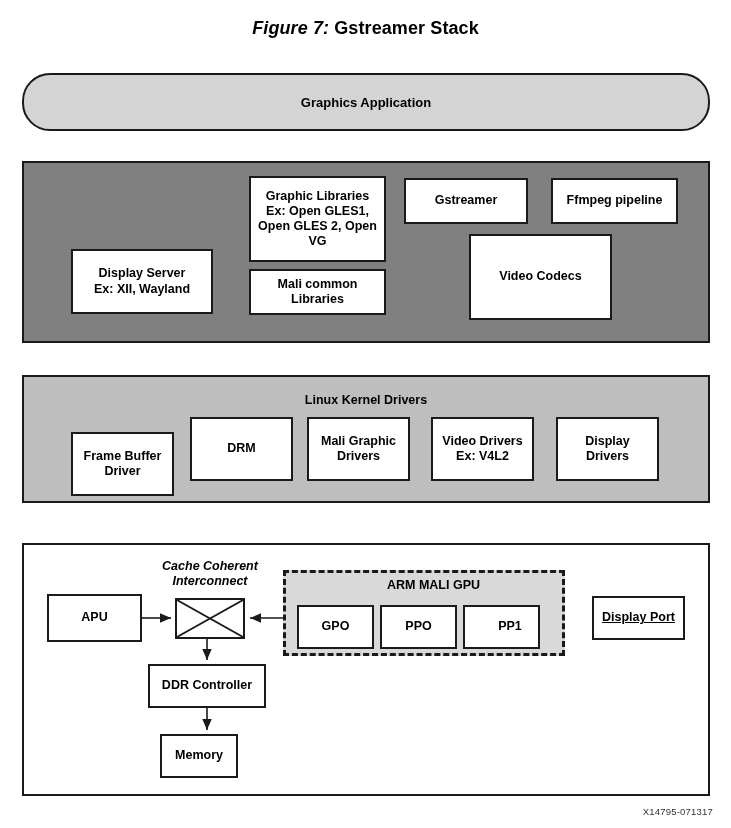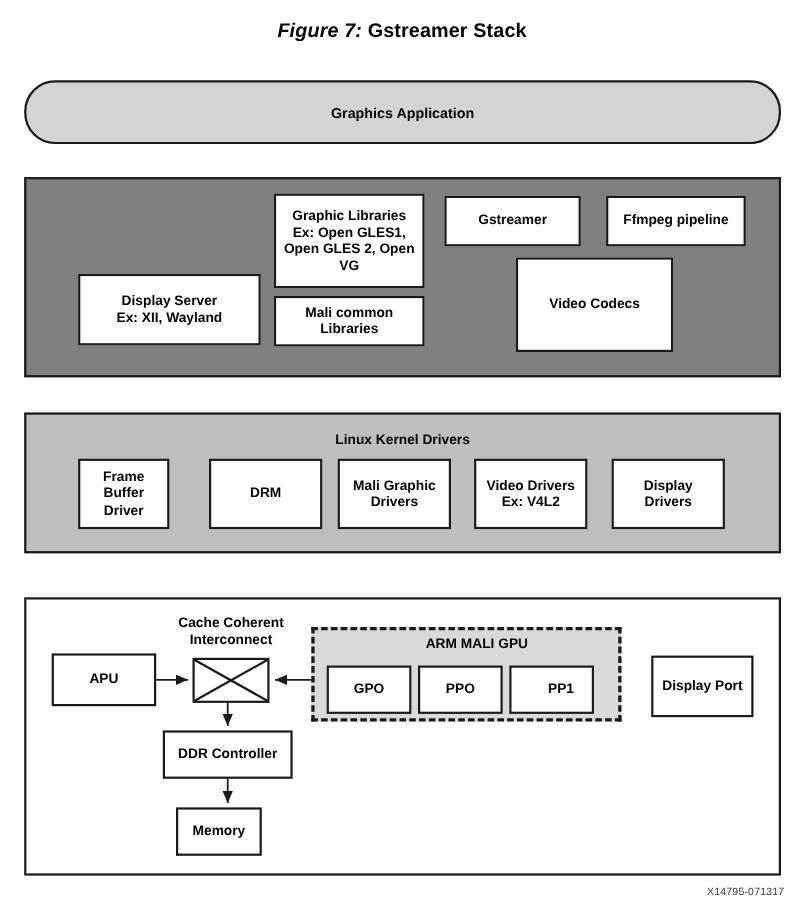--- a/index.html
+++ b/index.html
@@ -143,20 +143,21 @@
   #interconnect-label {
     position: absolute;
     left: 140px;
     top: 559px;
     width: 140px;
     text-align: center;
     font-size: 12.5px;
     font-weight: bold;
     line-height: 1.2;
     white-space: pre-line;
+    font-style: italic;
   }
 
   
   #connectors {
     position: absolute;
     left: 0;
     top: 0;
     width: 731px;
     height: 828px;
     pointer-events: none;
@@ -179,21 +180,21 @@
   <span class="fig-label">Figure 7:</span>
   <span>Gstreamer Stack</span>
 </div>
 
 <div class="band" id="app-band">
   <div class="band-title">Graphics Application</div>
 </div>
 
 <div class="band" id="middleware-band"></div>
 
-<div class="node" style="left:71px; top:249px; width:166px; height:65px;">
+<div class="node" style="left:71px; top:249px; width:142px; height:65px;">
   <span class="lines">Display Server
 Ex: XII, Wayland</span>
 </div>
 
 <div class="node" style="left:249px; top:176px; width:137px; height:86px;">
   <span class="lines">Graphic Libraries
 Ex: Open GLES1,
 Open GLES 2, Open
 VG</span>
 </div>
@@ -212,21 +213,21 @@
 </div>
 
 <div class="node" style="left:469px; top:234px; width:143px; height:86px;">
   <span class="lines">Video Codecs</span>
 </div>
 
 <div class="band" id="kernel-band">
   <div class="band-title">Linux Kernel Drivers</div>
 </div>
 
-<div class="node" style="left:71px; top:417px; width:83px; height:64px;">
+<div class="node" style="left:71px; top:432px; width:103px; height:64px;">
   <span class="lines">Frame Buffer
 Driver</span>
 </div>
 <div class="node" style="left:190px; top:417px; width:103px; height:64px;">
   <span class="lines">DRM</span>
 </div>
 <div class="node" style="left:307px; top:417px; width:103px; height:64px;">
   <span class="lines">Mali Graphic
 Drivers</span>
 </div>
@@ -262,21 +263,21 @@
 <div id="interconnect-box"></div>
 
 <div class="node" style="left:148px; top:664px; width:118px; height:44px;">
   <span class="lines">DDR Controller</span>
 </div>
 
 <div class="node" style="left:160px; top:734px; width:78px; height:44px;">
   <span class="lines">Memory</span>
 </div>
 
-<div class="node" style="left:592px; top:596px; width:93px; height:56px;">
+<div class="node" style="left:592px; top:596px; width:93px; height:44px;text-decoration:underline;">
   <span class="lines">Display Port</span>
 </div>
 
 <svg id="connectors" viewBox="0 0 731 828" xmlns="http://www.w3.org/2000/svg">
   <defs>
     <marker id="arrow-r" markerWidth="8" markerHeight="8" refX="7" refY="3" orient="auto" markerUnits="strokeWidth">
       <path d="M0,0 L7,3 L0,6 z" fill="#1a1a1a"></path>
     </marker>
     <marker id="arrow-l" markerWidth="8" markerHeight="8" refX="7" refY="3" orient="auto" markerUnits="strokeWidth">
       <path d="M0,0 L7,3 L0,6 z" fill="#1a1a1a"></path>

